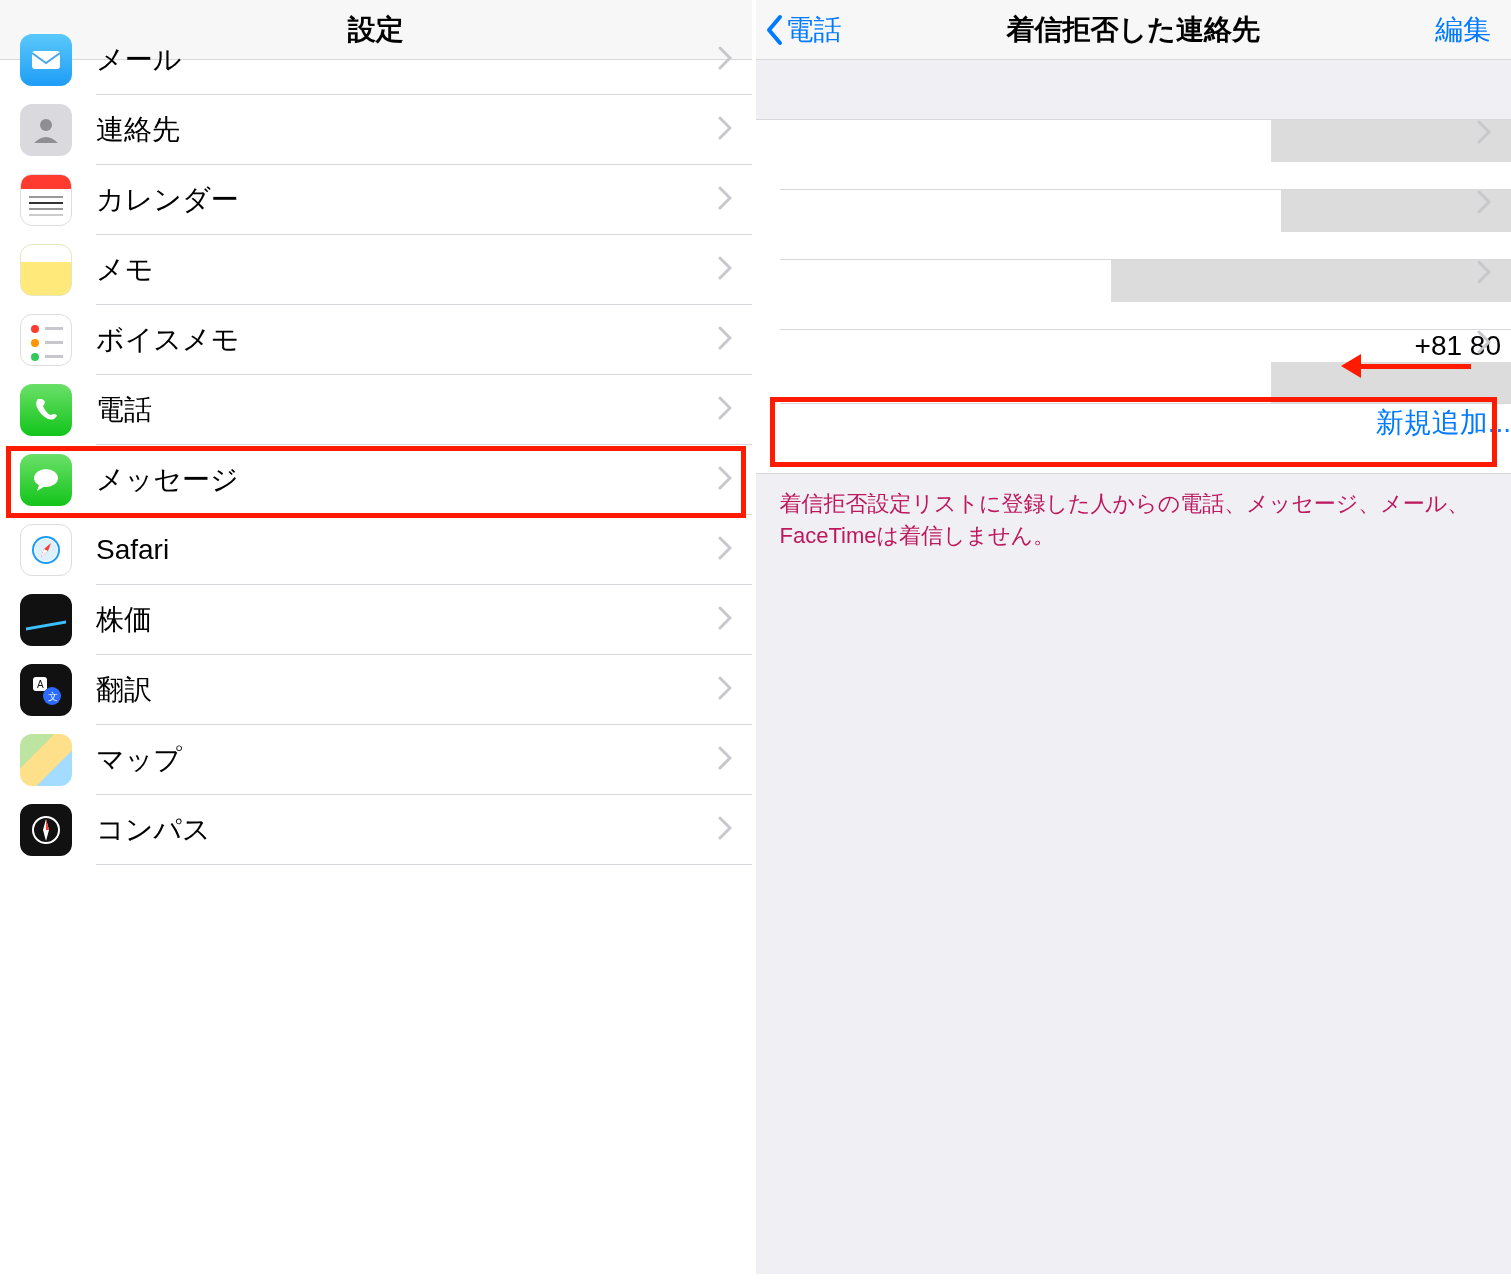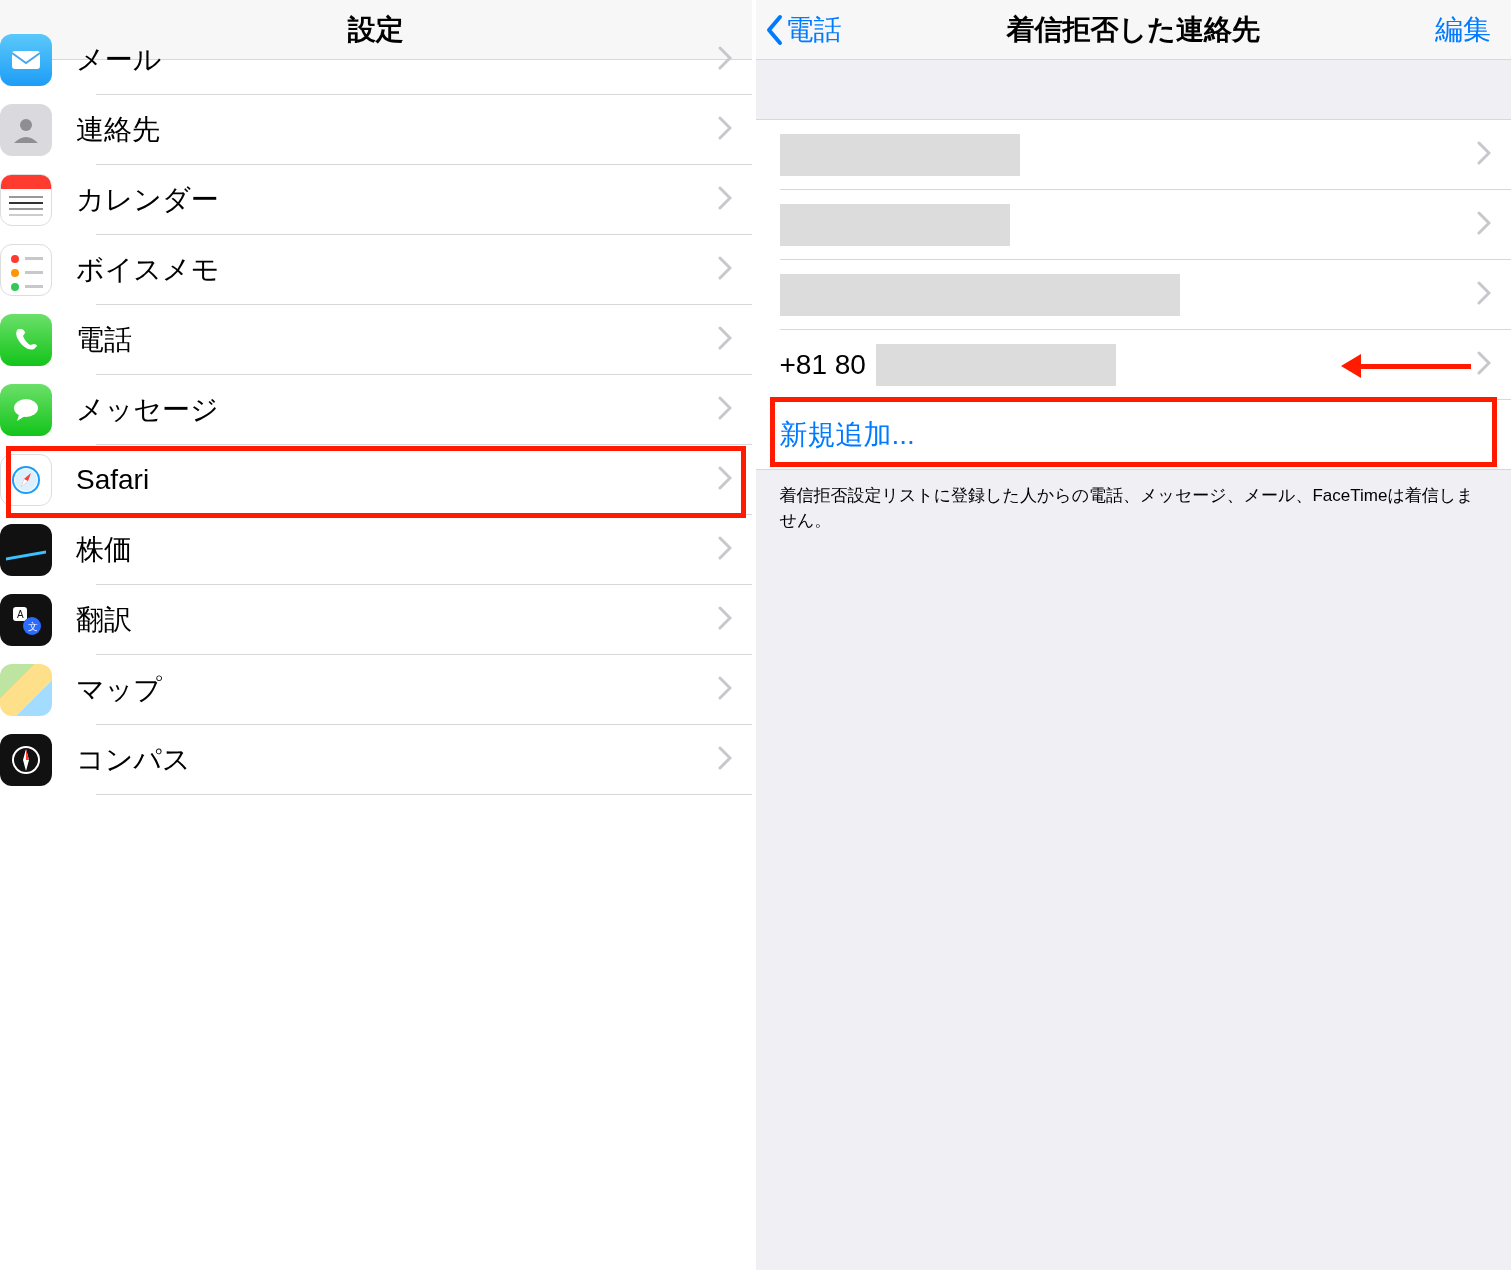--- a/index.html
+++ b/index.html
@@ -55,20 +55,21 @@
   }
   .list {
     padding-top: 0;
     overflow: hidden;
   }
   .row {
     display: flex;
     align-items: center;
     min-height: 70px;
     position: relative;
+    padding-left: 20px;
   }
   .row .icon {
     width: 52px; height: 52px;
     border-radius: 12px;
     flex: 0 0 52px;
     margin-right: 24px;
     display: flex; align-items: center; justify-content: center;
     font-size: 28px;
     color: #fff;
   }
@@ -94,25 +95,26 @@
     pointer-events: none;
   }
   
   .spacer {
     height: 60px;
     background: #efeff4;
     border-bottom: 1px solid #d8d8dc;
   }
   .r-row {
     display: flex;
-    align-items: center;
+    align-items: flex-end;
     min-height: 70px;
     position: relative;
     padding-left: 24px;
     background:#fff;
+    flex-direction:column;
   }
   .r-row .mask {
     background: #dcdcdc;
     height: 42px;
   }
   .r-row .chev {
     position: absolute;
     right: 20px;
     color: #c7c7cc;
   }
@@ -121,22 +123,22 @@
     position: absolute;
     left: 24px; right: 0; bottom: 0;
     height: 1px;
     background: #d8d8dc;
   }
   .r-row.full-sep .sep { left: 0; }
   .r-row .txt { font-size: 28px; }
   .r-row.link .txt { color: #007aff; }
   .footer-note {
     padding: 14px 24px 0 24px;
-    font-size: 17px;
-    color: #000000;
+    font-size: 22px;
+    color: #be185d;
     line-height: 1.45;
     background: #efeff4;
     min-height: 800px;
   }
   .arrow-annot {
     position: absolute;
     right: 40px;
     display: flex;
     align-items: center;
     pointer-events:none;
@@ -217,20 +219,28 @@
 
       <div class="row">
         <div class="icon ic-calendar"></div>
         <span class="label">カレンダー</span>
         <span class="chev"><svg viewBox="0 0 14 24">
               <path d="M2 2 L12 12 L2 22" stroke="#c7c7cc" stroke-width="3" fill="none" stroke-linecap="round"></path>
             </svg></span>
         <div class="sep"></div>
       </div>
 
+      <div class="row">
+        <div class="icon ic-notes"></div>
+        <span class="label">メモ</span>
+        <span class="chev"><svg viewBox="0 0 14 24">
+              <path d="M2 2 L12 12 L2 22" stroke="#c7c7cc" stroke-width="3" fill="none" stroke-linecap="round"></path>
+            </svg></span>
+        <div class="sep"></div>
+      </div>
 
       <div class="row">
         <div class="icon ic-reminder"></div>
         <span class="label">ボイスメモ</span>
         <span class="chev"><svg viewBox="0 0 14 24">
               <path d="M2 2 L12 12 L2 22" stroke="#c7c7cc" stroke-width="3" fill="none" stroke-linecap="round"></path>
             </svg></span>
         <div class="sep"></div>
       </div>
 

